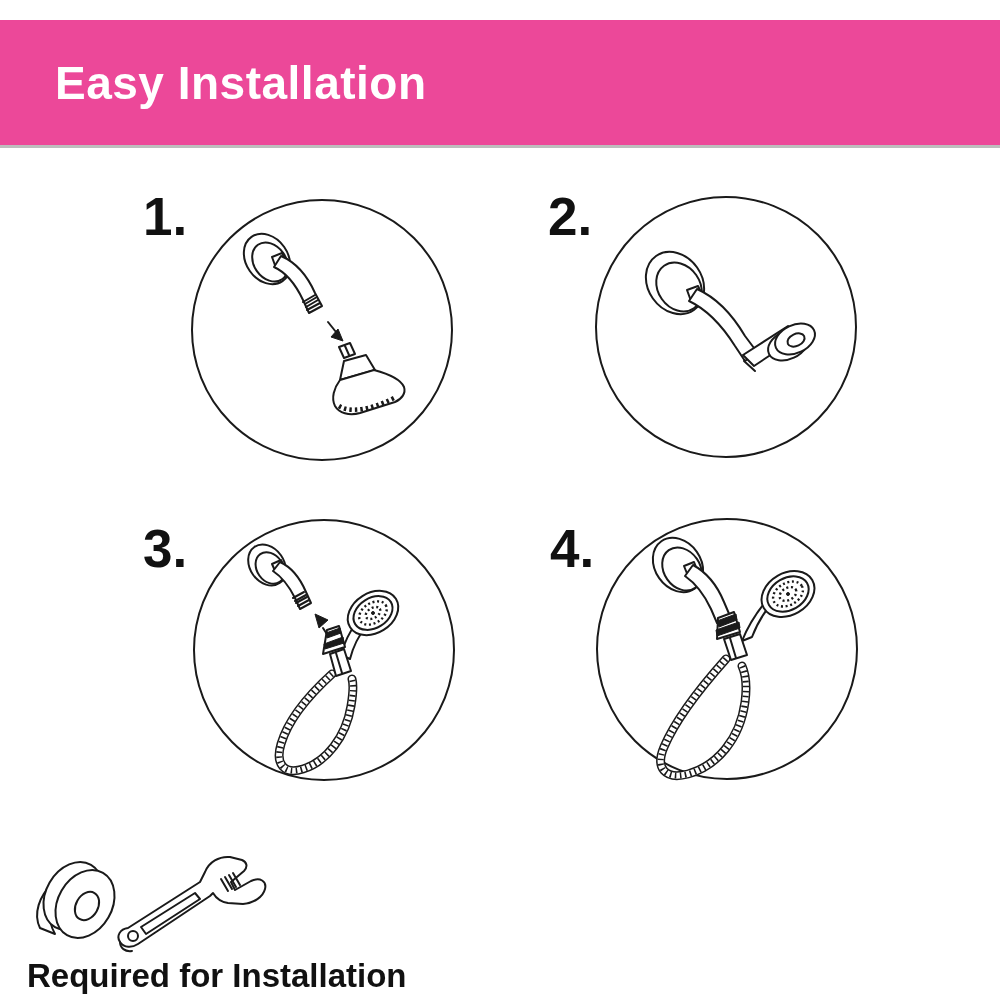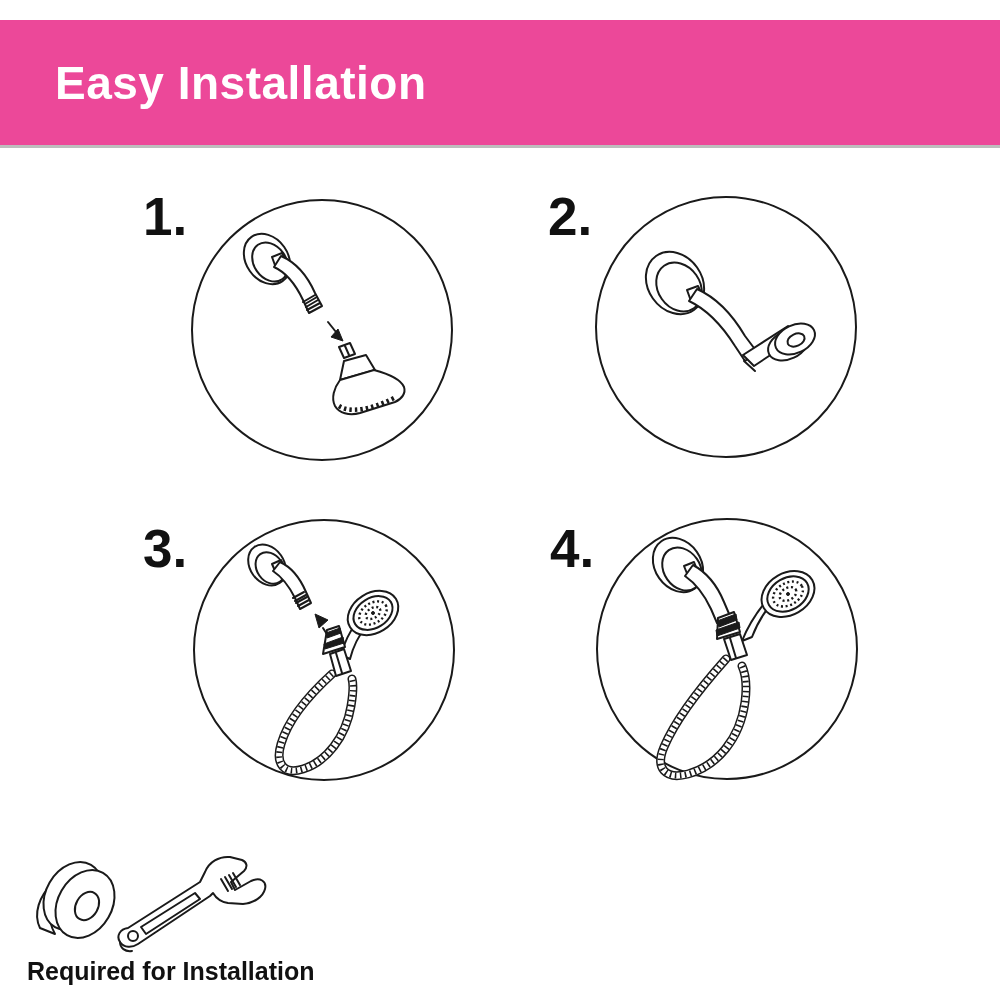--- a/index.html
+++ b/index.html
@@ -12,21 +12,21 @@
   .n1{left:143px;top:190px;}
   .n2{left:548px;top:190px;}
   .n3{left:143px;top:522px;}
   .n4{left:550px;top:522px;}
   .ill{position:absolute;}
   .s1{left:188px;top:196px;}
   .s2{left:592px;top:193px;}
   .s3{left:190px;top:516px;}
   .s4{left:593px;top:515px;}
   .tools{position:absolute;left:25px;top:848px;}
-  .footer-label{position:absolute;left:27px;top:957px;color:#111111;font-size:25px;font-weight:bold;}
+  .footer-label{position:absolute;left:27px;top:957px;color:#111111;font-size:33px;font-weight:bold;}
   svg{display:block;}
   .ln{stroke:#1a1a1a;stroke-width:2;fill:none;stroke-linecap:round;stroke-linejoin:round;}
   .wh{stroke:#1a1a1a;stroke-width:2;fill:#ffffff;stroke-linecap:round;stroke-linejoin:round;}
   .bk{stroke:#1a1a1a;stroke-width:1;fill:#1a1a1a;}
   .ring{stroke:#1a1a1a;fill:none;}
 </style>
 </head>
 <body>
 
 <div class="stage">

